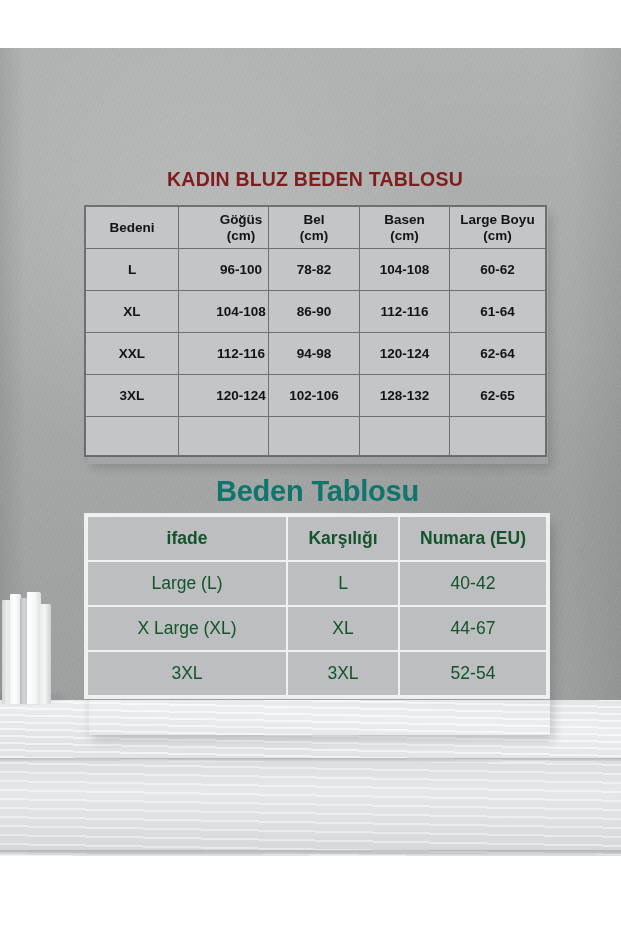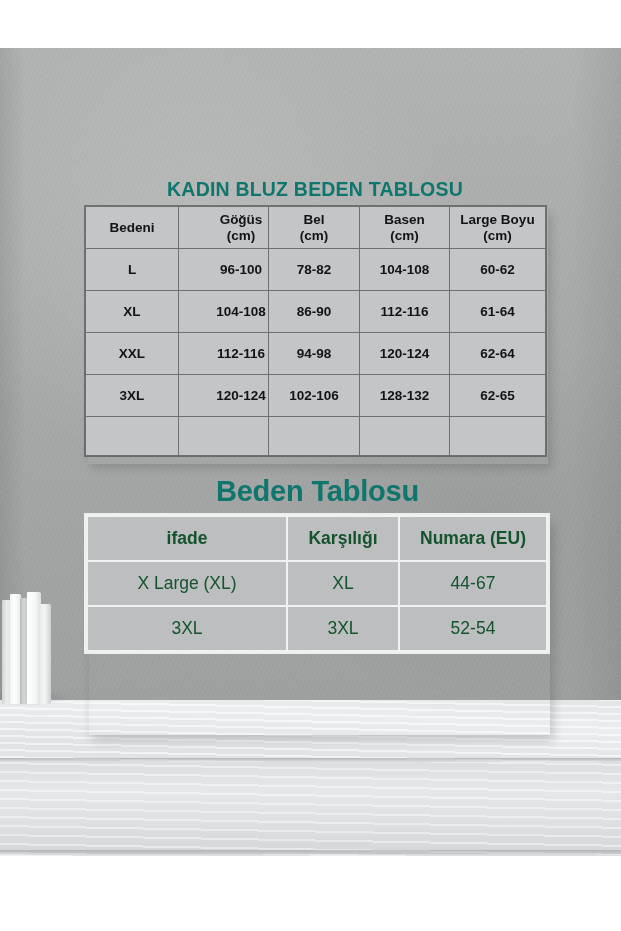--- a/index.html
+++ b/index.html
@@ -86,23 +86,22 @@
     position:absolute; left:0px; top:692px; width:72px; height:14px;
     background:radial-gradient(ellipse at 35% 40%, rgba(90,95,98,0.30), rgba(90,95,98,0) 72%);
   }
 
   
   .chart-area { position:absolute; left:0; top:0; width:621px; height:931px; }
 
   .title-main {
     position:absolute; left:85px; top:168px; width:460px;
     text-align:center;
-    font-size:19.5px; font-weight:bold; color:#0f766e;
+    font-size:19.5px; font-weight:bold; color:#7f1d1d;
     letter-spacing:.2px;
-    margin-top:10px;
   }
 
   .title-sub {
     position:absolute; left:85px; top:467px; width:465px;
     text-align:center;
     font-size:29px; font-weight:bold; color:#0f766e;
     letter-spacing:-.2px;
     margin-top:8px;
   }
 
@@ -267,20 +266,25 @@
     <div class="tbl-shadow-2"></div>
 
     <table class="tbl2">
       <tbody>
         <tr class="head">
           <td class="d0">ifade</td>
           <td class="d1">Karşılığı</td>
           <td class="d2">Numara (EU)</td>
         </tr>
         <tr>
+          <td class="d0">Large (L)</td>
+          <td class="d1">L</td>
+          <td class="d2">40-42</td>
+        </tr>
+        <tr>
           <td class="d0">X Large (XL)</td>
           <td class="d1">XL</td>
           <td class="d2">44-67</td>
         </tr>
         <tr>
           <td class="d0">3XL</td>
           <td class="d1">3XL</td>
           <td class="d2">52-54</td>
         </tr>
       </tbody>

